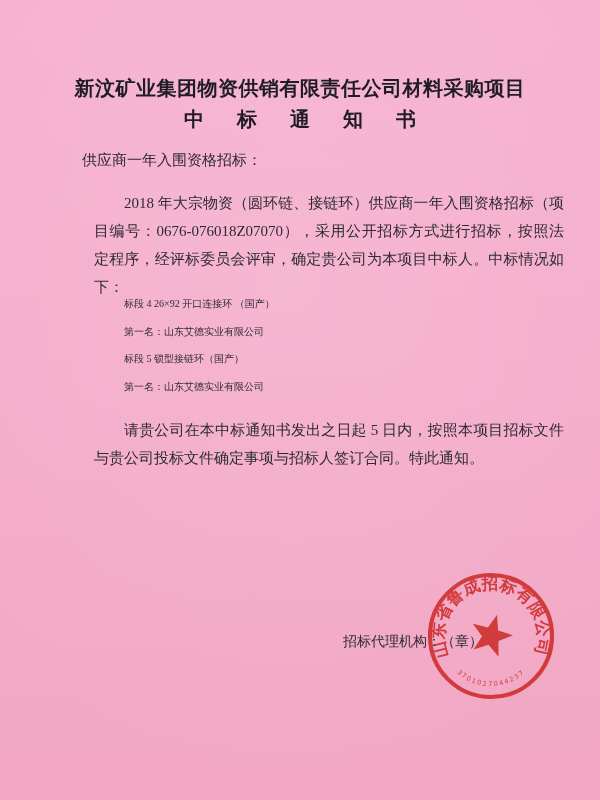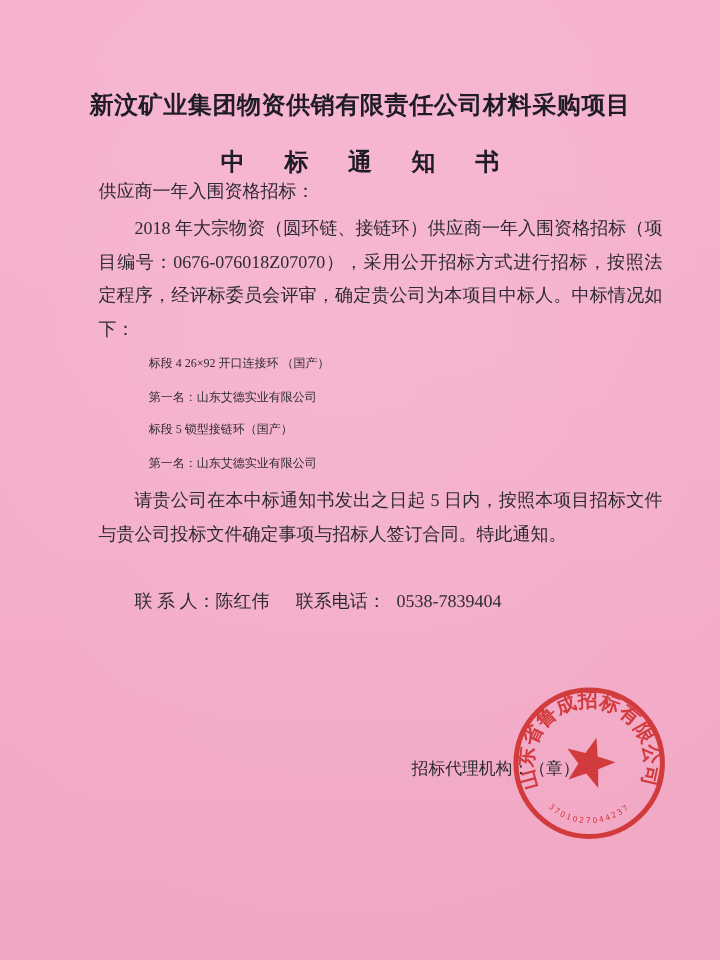--- a/index.html
+++ b/index.html
@@ -45,21 +45,21 @@
     font-size: 15px;
     line-height: 28px;
   }
   .para {
     left: 82px;
     width: 470px;
     font-size: 15px;
     line-height: 28px;
     text-indent: 2em;
     text-align: justify;
-    margin: 0;
+    margin: 12px;
   }
   .lots {
     left: 124px;
     width: 440px;
     font-size: 10px;
     line-height: 27.7px;
   }
   .contact-line {
     left: 112px;
     font-size: 15px;
@@ -90,38 +90,35 @@
   }
   .seal svg { display: block; }
 </style>
 </head>
 <body>
 
 <div class="page">
 
   <div class="abs doc-title" style="top:73px">新汶矿业集团物资供销有限责任公司材料采购项目</div>
 
-  <div class="abs doc-subtitle" style="top:122px">中 标 通 知 书</div>
+  <div class="abs doc-subtitle" style="top:105px">中 标 通 知 书</div>
 
   <div class="abs recipient" style="top:146px">供应商一年入围资格招标：</div>
 
   <p class="abs para" style="top:177px">2018 年大宗物资（圆环链、接链环）供应商一年入围资格招标（项目编号：0676-076018Z07070），采用公开招标方式进行招标，按照法定程序，经评标委员会评审，确定贵公司为本项目中标人。中标情况如下：</p>
 
   <div class="abs lots" style="top:290px">
     <div>标段 4 26×92 开口连接环 （国产）</div>
     <div>第一名：山东艾德实业有限公司</div>
     <div>标段 5 锁型接链环（国产）</div>
     <div>第一名：山东艾德实业有限公司</div>
   </div>
 
   <p class="abs para" style="top:404px">请贵公司在本中标通知书发出之日起 5 日内，按照本项目招标文件与贵公司投标文件确定事项与招标人签订合同。特此通知。</p>
 
-  <div class="abs contact-line" style="top:488px">
-    <span>联 系 人：</span><span>陈红伟</span><span class="contact-gap"></span><span>联系电话：</span><span class="contact-phone-gap"></span><span>0538-7839404</span>
-  </div>
 
   <div class="abs agency-line" style="top:629px">招标代理机构：（章）</div>
 
 
   <div class="abs seal">
     <svg width="140" height="140" viewBox="0 0 140 140">
       <defs>
         <path id="seal-top-arc" d="M 27.4 89.9 A 47 47 0 1 1 112.6 89.9" fill="none"></path>
         <path id="seal-bottom-arc" d="M 29 98.7 A 50 50 0 0 0 111 98.7" fill="none"></path>
       </defs>

